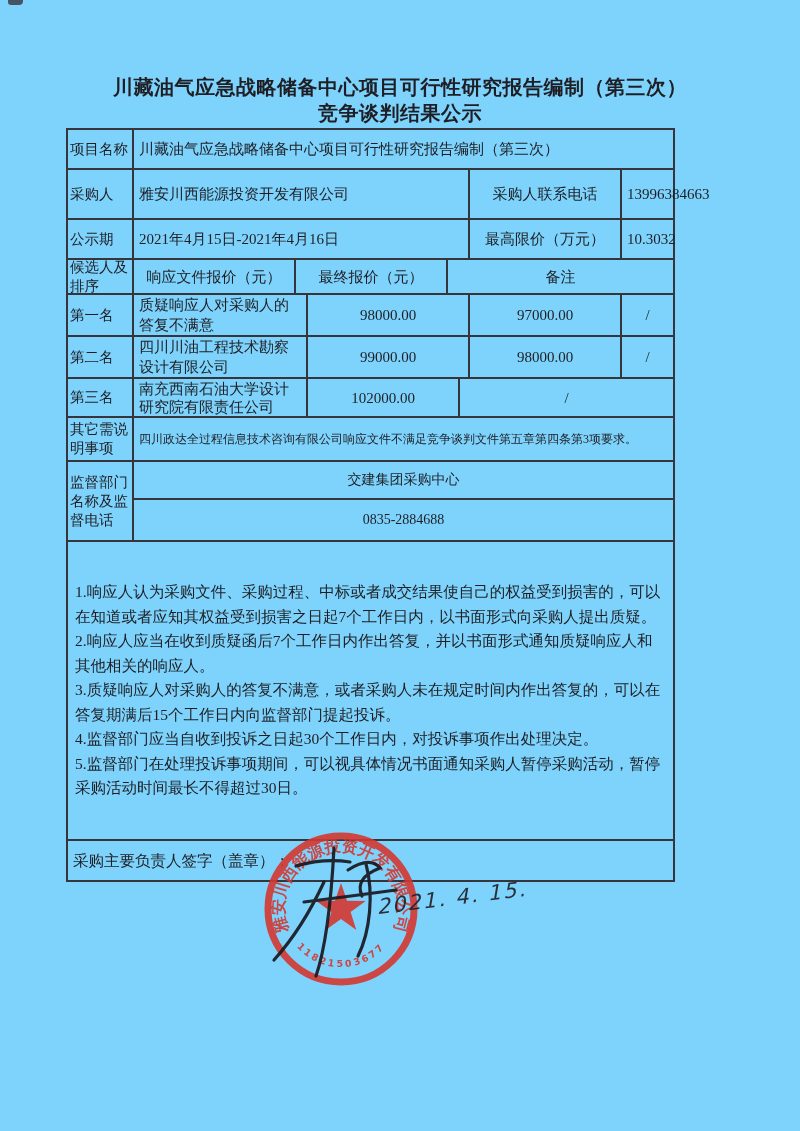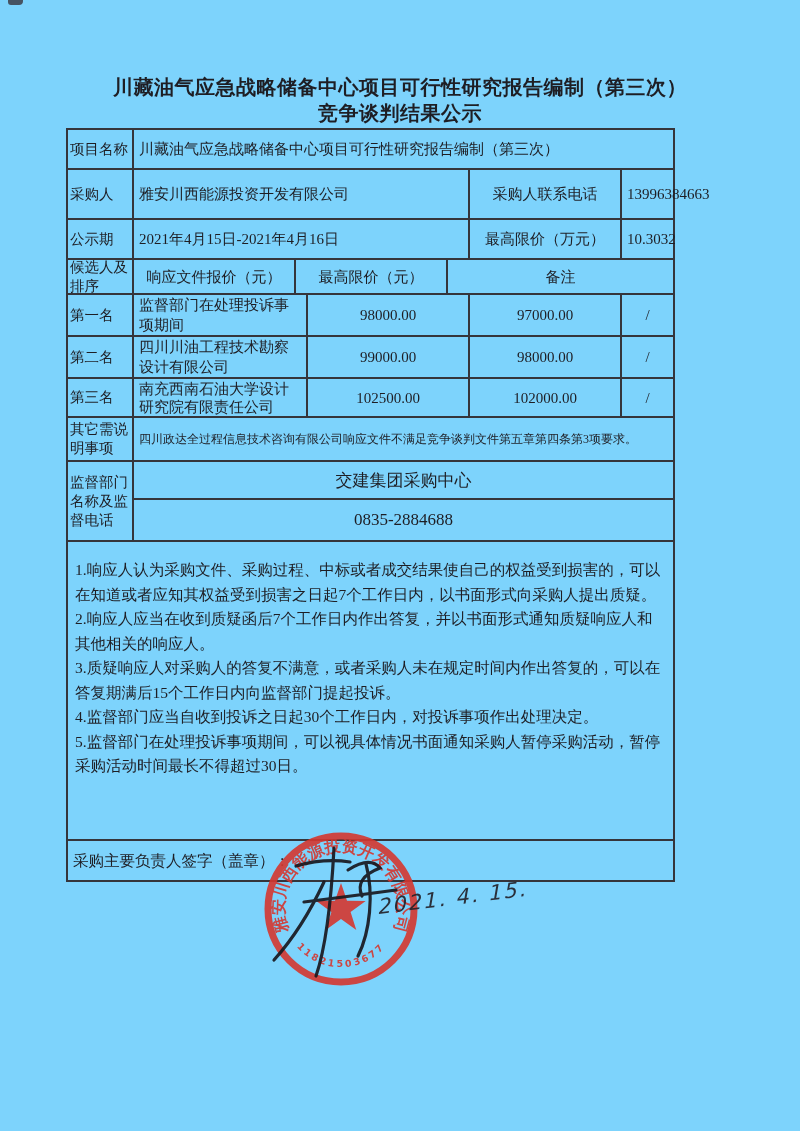--- a/index.html
+++ b/index.html
@@ -44,25 +44,25 @@
   .ctr{justify-content:center;text-align:center;}
   .w-name{width:174px;flex:none;}
   .w-p1{width:162px;flex:none;}
   .w-p2{width:152px;flex:none;}
   .w-rm{flex:1;}
   .w-val{width:336px;flex:none;}
   .w-l2{width:152px;flex:none;}
   .w-v2{flex:1;}
   .w-wide{flex:1;}
   .stack{display:flex;flex-direction:column;flex:1;align-items:stretch;padding:0;}
-  .stack .sub{border-bottom:2px solid var(--line);display:flex;align-items:center;justify-content:center;text-align:center;font-size:17px;}
+  .stack .sub{border-bottom:2px solid var(--line);display:flex;align-items:center;justify-content:center;text-align:center;font-size:14px;}
   .stack .sub:last-child{border-bottom:none;}
   .objection-cell{
-    flex:1;display:flex;flex-direction:column;justify-content:flex-start;
-    padding:16px 7px;font-size:15.5px;line-height:24.5px;
+    flex:1;display:flex;flex-direction:column;justify-content:center;
+    padding:6px 7px;font-size:15.5px;line-height:24.5px;
   }
   .sign-row .c{font-size:15.5px;}
   .stamp{position:absolute;left:261px;top:829px;opacity:.9;}
   .sign-ink{position:absolute;left:248px;top:836px;}
   .hand-date{
     position:absolute;left:378px;top:884px;width:180px;
     font-family:"DejaVu Sans",sans-serif;font-style:italic;
     font-size:21px;letter-spacing:2px;color:#23232b;
     transform:rotate(-7deg) skewX(-6deg);opacity:.92;
   }
@@ -97,44 +97,43 @@
     <div class="row" style="height:40px">
       <div class="c lab">公示期</div>
       <div class="c w-val">2021年4月15日-2021年4月16日</div>
       <div class="c w-l2 ctr">最高限价（万元）</div>
       <div class="c w-v2 ctr">10.3032</div>
     </div>
 
     <div class="row" style="height:35px">
       <div class="c lab">候选人及排序</div>
       <div class="c w-p1 ctr">响应文件报价（元）</div>
-      <div class="c w-p2 ctr">最高限价（元）</div>
+      <div class="c w-p2 ctr">最终报价（元）</div>
       <div class="c w-rm ctr">备注</div>
     </div>
 
     <div class="row" style="height:42px">
       <div class="c lab">第一名</div>
-      <div class="c w-name">监督部门在处理投诉事项期间</div>
+      <div class="c w-name">质疑响应人对采购人的答复不满意</div>
       <div class="c w-p1 ctr">98000.00</div>
       <div class="c w-p2 ctr">97000.00</div>
       <div class="c w-rm ctr">/</div>
     </div>
 
     <div class="row" style="height:42px">
       <div class="c lab">第二名</div>
       <div class="c w-name">四川川油工程技术勘察设计有限公司</div>
       <div class="c w-p1 ctr">99000.00</div>
       <div class="c w-p2 ctr">98000.00</div>
       <div class="c w-rm ctr">/</div>
     </div>
 
     <div class="row" style="height:39px">
       <div class="c lab">第三名</div>
       <div class="c w-name" style="line-height:18px">南充西南石油大学设计研究院有限责任公司</div>
-      <div class="c w-p1 ctr">102500.00</div>
       <div class="c w-p2 ctr">102000.00</div>
       <div class="c w-rm ctr">/</div>
     </div>
 
     <div class="row" style="height:44px">
       <div class="c lab">其它需说明事项</div>
       <div class="c w-wide" style="font-size:12px">四川政达全过程信息技术咨询有限公司响应文件不满足竞争谈判文件第五章第四条第3项要求。</div>
     </div>
 
     <div class="row" style="height:80px">

